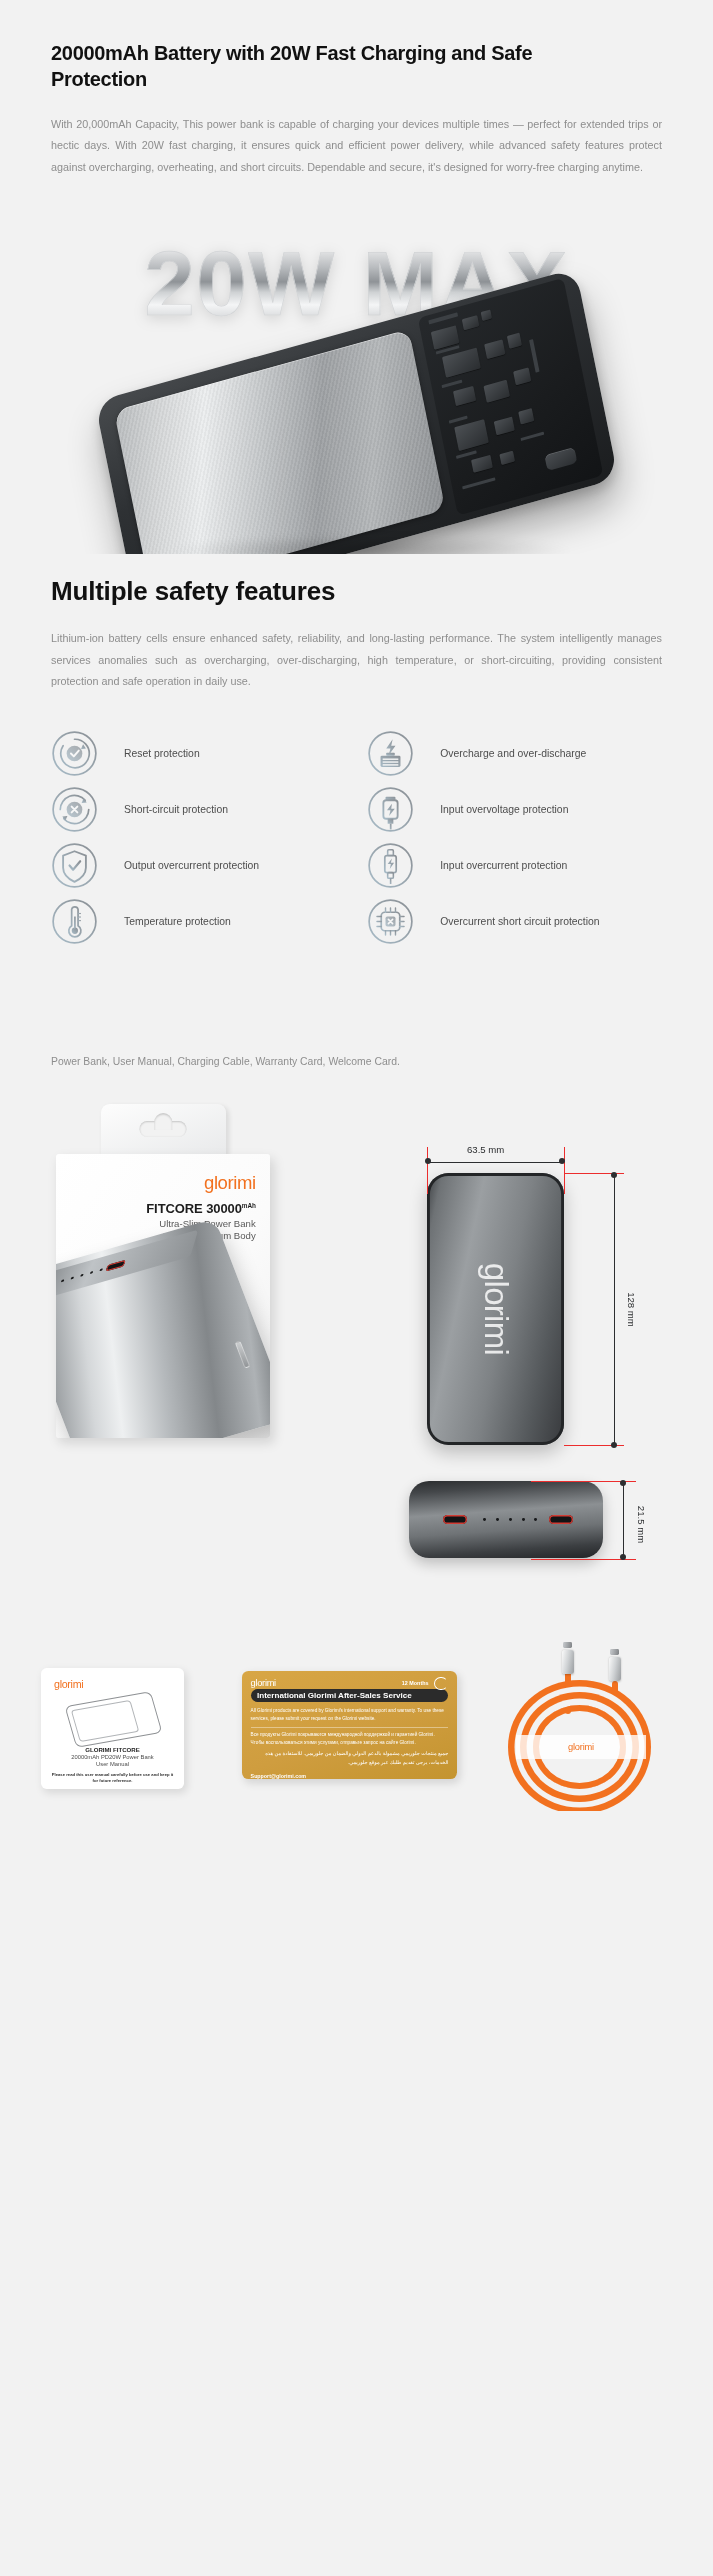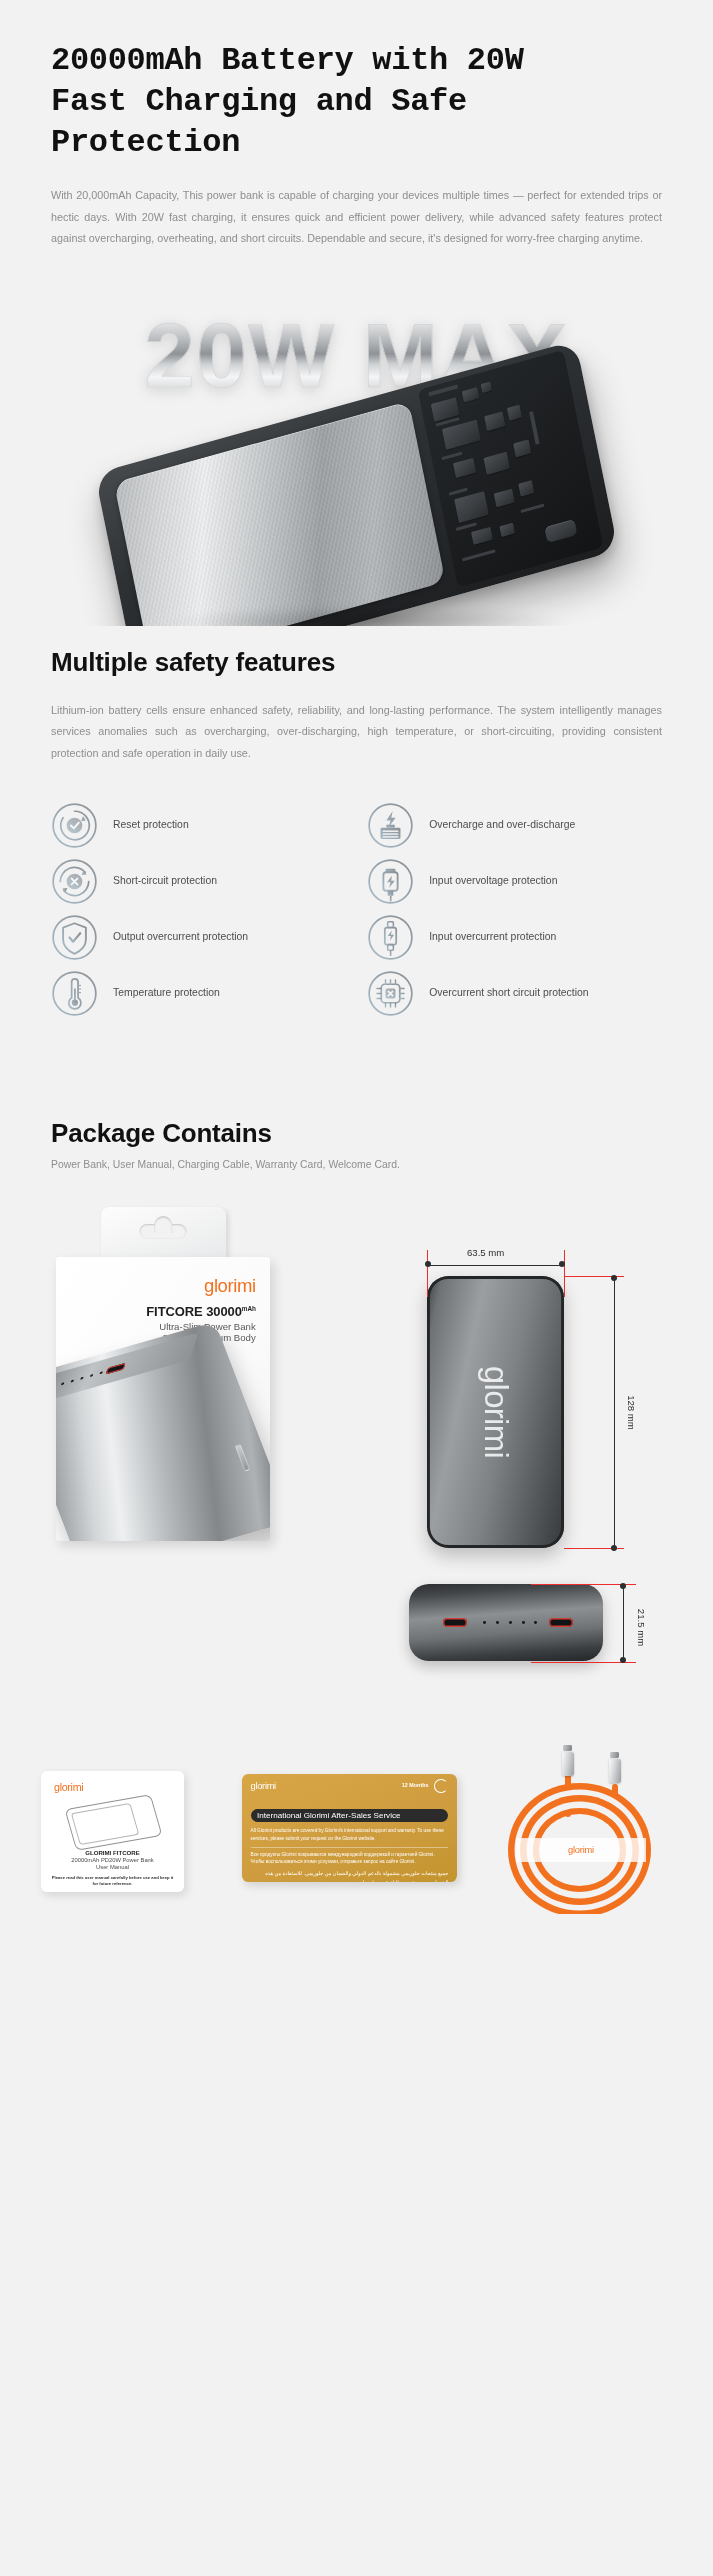--- a/index.html
+++ b/index.html
@@ -11,22 +11,22 @@
     color: #333;
     overflow-x: hidden;
   }
 
   .page { width: 713px; position: relative; }
 
   
   .sec-intro { padding: 41px 51px 0 51px; }
 
   h1.headline {
-    font-family: Liberation Mono, monospace;
-    font-size: 32px;
+    font-family: Liberation Sans, sans-serif;
+    font-size: 20px;
     line-height: 1.28;
     font-weight: 700;
     letter-spacing: -0.3px;
     color: #111;
     max-width: 563px;
   }
 
   p.body-copy {
     margin-top: 21.4px;
     font-size: 10.8px;
@@ -141,21 +141,21 @@
   .features-grid {
     margin-top: 33px;
     display: grid;
     grid-template-columns: 1fr 1fr;
     column-gap: 21.4px;
     row-gap: 0px;
   }
   .feature {
     display: flex;
     align-items: center;
-    gap: 15px;
+    gap: 26px;
     height: 56px;
     margin-bottom: 0;
   }
   .feature-row-spacer { height: 56px; }
   .feature-icon { width: 47px; height: 47px; flex: 0 0 47px; }
   .feature-label {
     font-size: 10.4px;
     line-height: 1.62;
     color: #4d4d4d;
     max-width: 178px;
@@ -309,22 +309,22 @@
     box-shadow: 2.1px 3.6px 8.6px rgba(0,0,0,0.13);
     overflow:hidden;
     padding: 7.1px 8.6px;
   }
   .wc-logo { font-size: 9.3px; color:#fff; font-weight:500; letter-spacing:-0.3px; }
   .wc-months { position:absolute; right: 28.5px; top: 8.6px; font-size: 5.4px;
      color:#fff; font-weight:700; }
   .wc-ring { position:absolute; right: 9.3px; top: 5.7px; width: 13.5px; height: 13.5px;
      border: 1.6px solid #fff; border-radius: 50%; border-right-color: transparent; }
   .wc-banner {
-    margin-top: 18px; background:#2b2b2b; border-radius: 7.8px;
-    padding: 2.1px 6.4px; color:#fff; font-weight:400; font-size: 8.1px;
+    margin-top: 1px; background:#2b2b2b; border-radius: 7.8px;
+    padding: 2.1px 6.4px; color:#fff; font-weight:700; font-size: 8.1px;
     white-space: nowrap;
   }
   .wc-en { margin-top: 5px; font-size: 4.7px; color:#fff; line-height:1.62; }
   .wc-div { height:0.7px; background: rgba(255,255,255,0.4); margin: 4.3px 0 3.6px; }
   .wc-ru { font-size: 4.7px; color:#fff; line-height:1.62; }
   .wc-ar { font-size: 5.1px; color:#fff; line-height:1.78; text-align:right; direction: rtl; margin-top: 2.9px;}
   .wc-contact { margin-top: 4.3px; font-size: 5.3px; color:#fff; font-weight:700; line-height:1.52; }
 
   .cable-wrap { position:absolute; left: 499px; top: -2.9px; width: 185px; height: 135px; }
   .cable-coil {
@@ -566,21 +566,20 @@
           </svg>
         </span>
         <span class="feature-label">Overcurrent short circuit protection</span>
       </div>
 
       <div class="feature-row-spacer"></div>
     </div>
   </section>
 
   <section class="sec-package">
-    <h2 class="section-title">Package Contains</h2>
     <p class="package-list">Power Bank, User Manual, Charging Cable, Warranty Card, Welcome Card.</p>
   </section>
 
   <div class="pkg-area">
 
     <div class="retail-box">
       <div class="hang-tab">
         <div class="hang-hole"></div>
       </div>
       <div class="box-face">

